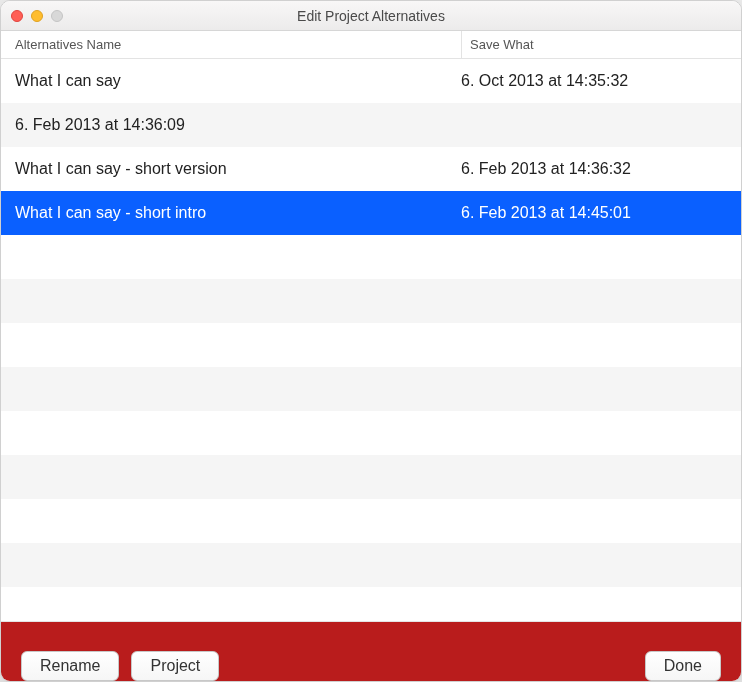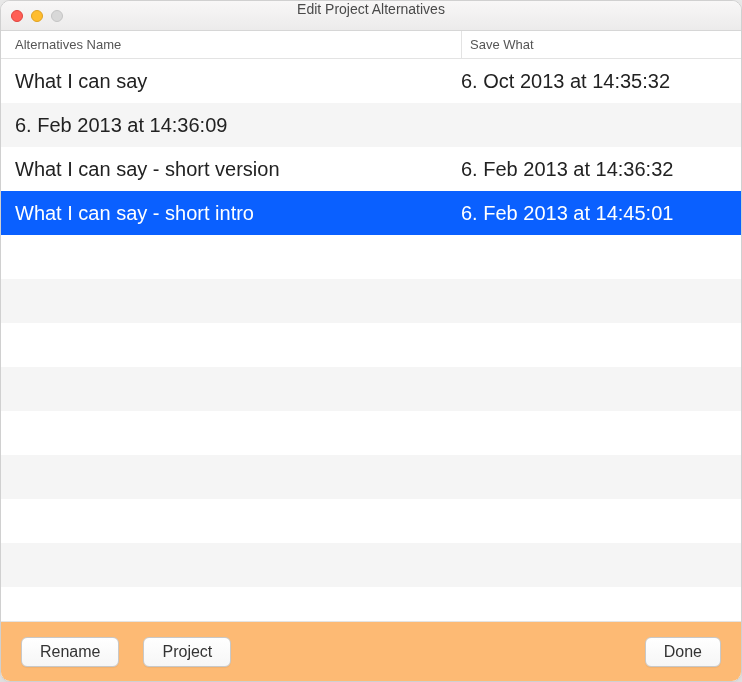--- a/index.html
+++ b/index.html
@@ -24,20 +24,21 @@
       display: flex;
       flex-direction: column;
       overflow: hidden;
       border: 1px solid #d0d0d0;
     }
     .titlebar {
       height: 30px;
       background: linear-gradient(#f8f7f7, #ecebeb);
       border-bottom: 1px solid #d6d6d6;
       display: flex;
+      align-items: center;
       position: relative;
       padding: 0 10px;
     }
     .traffic-lights {
       display: flex;
       gap: 8px;
       align-items: center;
     }
     .traffic-light {
       width: 12px;
@@ -83,45 +84,45 @@
     }
     .list-area {
       flex: 1;
       overflow: auto;
       background: #ffffff;
     }
     .row {
       display: flex;
       height: 44px;
       align-items: center;
-      font-size: 20px;
+      font-size: 16px;
       color: #222;
       padding-left: 14px;
     }
     .row.even-empty {
       background: #f5f5f5;
     }
     .row.odd {
       background: #ffffff;
     }
     .row.even {
       background: #f5f5f5;
     }
     .row.selected {
       background: #0a60ff;
       color: #ffffff;
     }
     .footer {
       height: 60px;
-      background: #fdba74;
+      background: #b91c1c;
       border-top: 1px solid #e4e4e4;
       display: flex;
-      align-items: center;
+      align-items: flex-end;
       padding: 0 20px;
-      gap: 24px;
+      gap: 12px;
     }
     .footer .spacer {
       flex: 1;
     }
     .btn {
       height: 30px;
       padding: 0 18px;
       border-radius: 6px;
       border: 1px solid #c8c8c8;
       background: linear-gradient(#ffffff, #f6f6f6);

